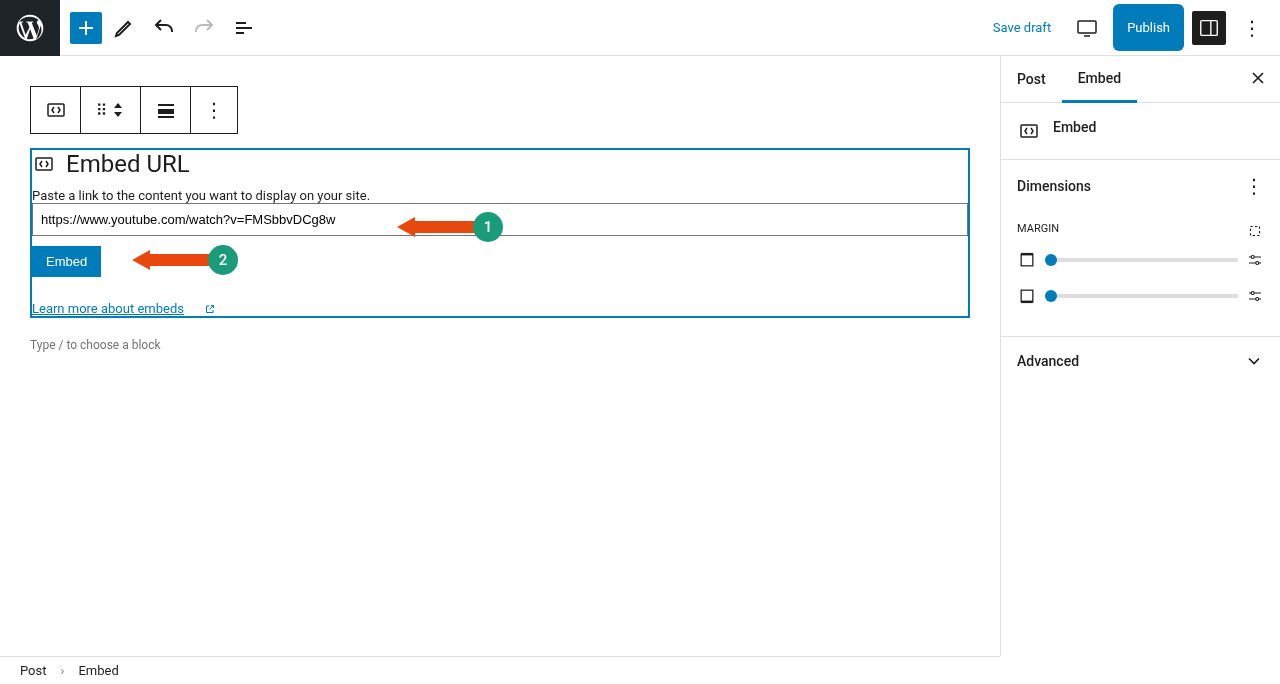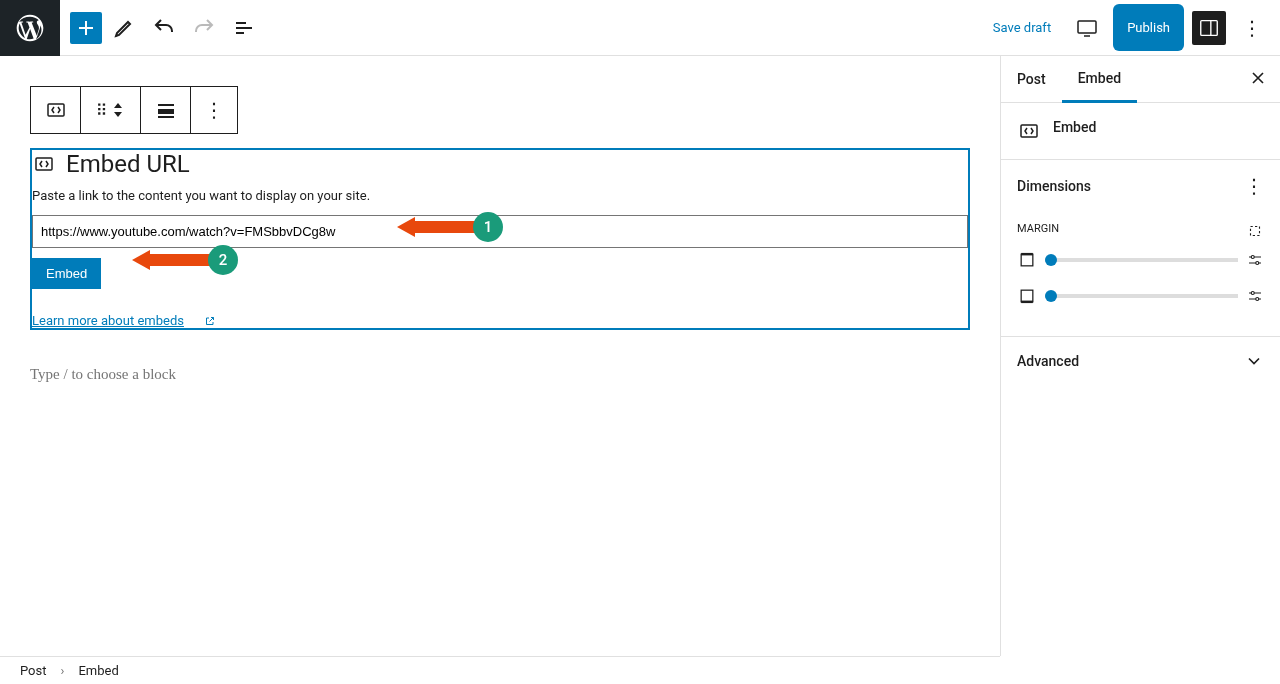--- a/index.html
+++ b/index.html
@@ -22,26 +22,26 @@
 .bt-cell { display: flex; align-items: center; justify-content: center; border-right: 1px solid #1e1e1e; }
 .bt-cell:last-child { border-right: none; }
 .bt-c1 { width: 50px; }
 .bt-c2 { width: 60px; flex-direction: row; gap: 4px; }
 .bt-c2 .arrows { display: flex; flex-direction: column; font-size: 10px; }
 .bt-c3 { width: 50px; background: #fff; }
 .bt-c4 { width: 46px; }
 .embed-block { margin-top: 14px; border: 2px solid #007cba; position: relative; }
 .embed-header { display: flex; align-items: center; gap: 10px; margin-bottom: 10px; }
 .embed-title { font-size: 24px; font-weight: 400; }
-.embed-desc { font-size: 13px; color: #1e1e1e; margin-bottom: 12px; }
+.embed-desc { font-size: 13px; color: #1e1e1e; }
 .embed-input { width: 100%; padding: 8px; border: 1px solid #757575; font-size: 13px; margin-bottom: 10px; }
 .embed-btn { background: #007cba; color: #fff; padding: 8px 14px; border: none; cursor: pointer; font-size: 13px; display: inline-block; }
 .learn-link { color: #007cba; text-decoration: underline; font-size: 13px; display: inline-flex; align-items: center; gap: 20px; margin-top: 24px; cursor: pointer; }
 .ext-icon { width: 12px; height: 12px; }
-.placeholder { margin-top: 36px; color: #757575; font-size: 15px; font-family: Liberation Serif, serif; }
+.placeholder { margin-top: 20px; color: #757575; font-size: 12px; }
 .sidebar { width: 280px; border-left: 1px solid #e0e0e0; display: flex; flex-direction: column; }
 .sb-tabs { display: flex; align-items: center; border-bottom: 1px solid #e0e0e0; height: 47px; position: relative; }
 .sb-tab { padding: 14px 16px; cursor: pointer; font-size: 14px; font-weight: 500; color: #1e1e1e; }
 .sb-tab.active { border-bottom: 3px solid #007cba; }
 .sb-close { position: absolute; right: 12px; cursor: pointer; }
 .sb-block-info { padding: 16px; border-bottom: 1px solid #e0e0e0; display: flex; gap: 12px; }
 .sb-block-title { font-size: 14px; font-weight: 500; margin-bottom: 6px; }
 .sb-block-desc { font-size: 13px; color: #1e1e1e; line-height: 1.4; }
 .sb-section { padding: 14px 16px; border-bottom: 1px solid #e0e0e0; }
 .sb-sec-head { display: flex; justify-content: space-between; align-items: center; margin-bottom: 24px; }

